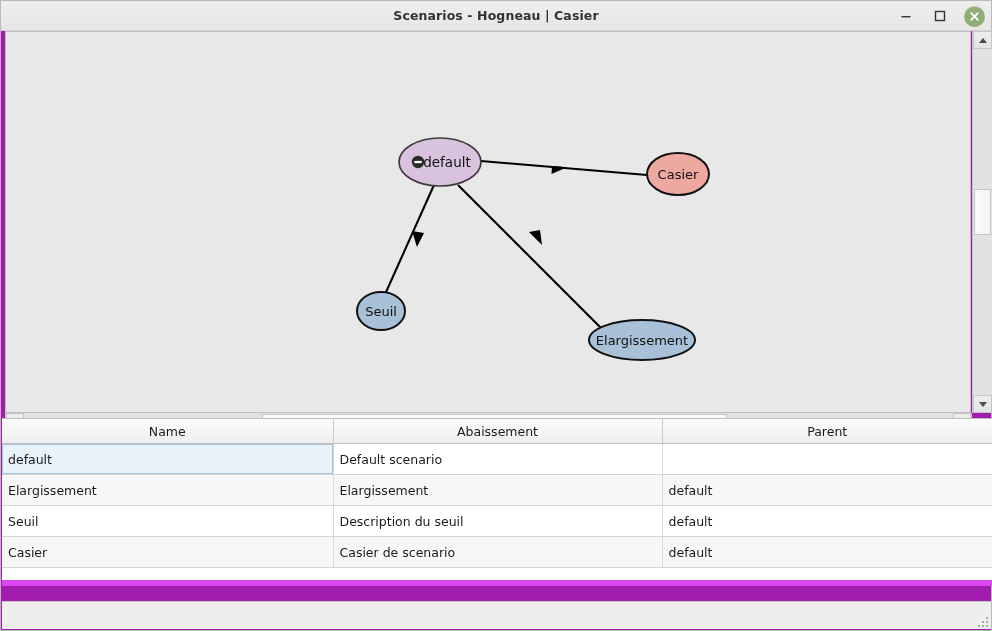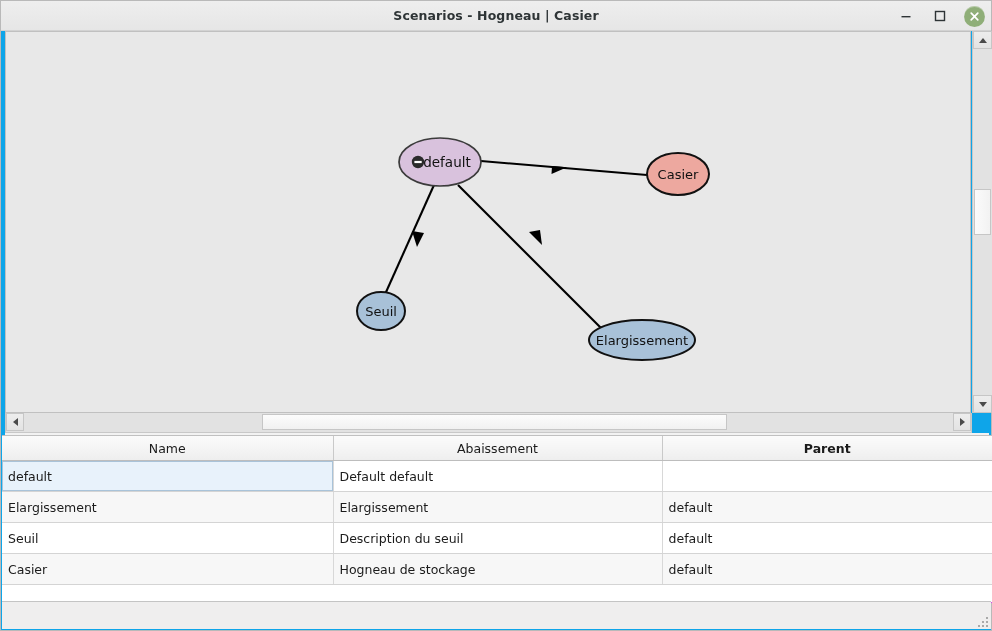--- a/index.html
+++ b/index.html
@@ -5,21 +5,21 @@
   html, body {
     margin: 0; padding: 0;
     width: 992px; height: 631px;
     overflow: hidden;
     background: #f0f0f0;
     font-family: "DejaVu Sans", "Liberation Sans", sans-serif;
   }
   #app {
     position: relative;
     width: 992px; height: 631px;
-    background: #0ea5e9;
+    background: #a21caf;
     box-sizing: border-box;
     border: 1px solid #b9b9b9;
   }
 
   
   .titlebar {
     position: absolute; left: 0; top: 0;
     width: 990px; height: 30px;
     background: linear-gradient(#eeeeee, #e6e6e6);
     border-bottom: 1px solid #d2d2d2;
@@ -114,42 +114,42 @@
     position: absolute; left: 4px; top: 432px;
     width: 984px; height: 9px;
     background: #f2f2f2;
     display: flex; align-items: center; justify-content: center;
   }
   .grip { display: flex; gap: 3px; }
   .grip i { width: 2px; height: 2px; background: #a8a8a8; display: block; }
 
   
   .table-wrap {
-    position: absolute; left: 1px; top: 434px;
+    position: absolute; left: 1px; top: 417px;
     width: 990px; height: 168px;
     background: #ffffff;
     border-top: 1px solid #c0c0c0;
-    border-bottom: 1px solid #d946ef;
+    border-bottom: 6px solid #d946ef;
     box-sizing: border-box;
     overflow: hidden;
   }
   table.grid {
     width: 990px; border-collapse: collapse;
     table-layout: fixed;
     font-size: 12.5px; color: #1b1b1b;
   }
   table.grid th {
     height: 22px;
     background: linear-gradient(#fbfbfb,#eeeeee);
     border-right: 1px solid #c9c9c9;
     border-bottom: 1px solid #bdbdbd;
     font-weight: normal; font-size: 12.5px; color: #1b1b1b;
     text-align: center;
   }
-  table.grid th:last-child { border-right: none; font-weight: bold; }
+  table.grid th:last-child { border-right: none; }
   table.grid td {
     height: 30px;
     padding: 0 6px;
     border-right: 1px solid #d8d8d8;
     border-bottom: 1px solid #d4d4d4;
     vertical-align: middle;
     white-space: nowrap; overflow: hidden; text-overflow: ellipsis;
   }
   table.grid td:last-child { border-right: none; }
   table.grid tr.alt td { background: #f7f7f7; }
@@ -290,36 +290,36 @@
       <thead>
         <tr>
           <th>Name</th>
           <th>Abaissement</th>
           <th>Parent</th>
         </tr>
       </thead>
       <tbody>
         <tr class="norm">
           <td class="selected">default</td>
-          <td>Default default</td>
+          <td>Default scenario</td>
           <td></td>
         </tr>
         <tr class="alt">
           <td>Elargissement</td>
           <td>Elargissement</td>
           <td>default</td>
         </tr>
         <tr class="norm">
           <td>Seuil</td>
           <td>Description du seuil</td>
           <td>default</td>
         </tr>
         <tr class="alt">
           <td>Casier</td>
-          <td>Hogneau de stockage</td>
+          <td>Casier de scenario</td>
           <td>default</td>
         </tr>
       </tbody>
     </table>
     <div class="filler"></div>
   </div>
 
   <div class="statusbar">
     <span></span>
     <span class="resize-grip">

